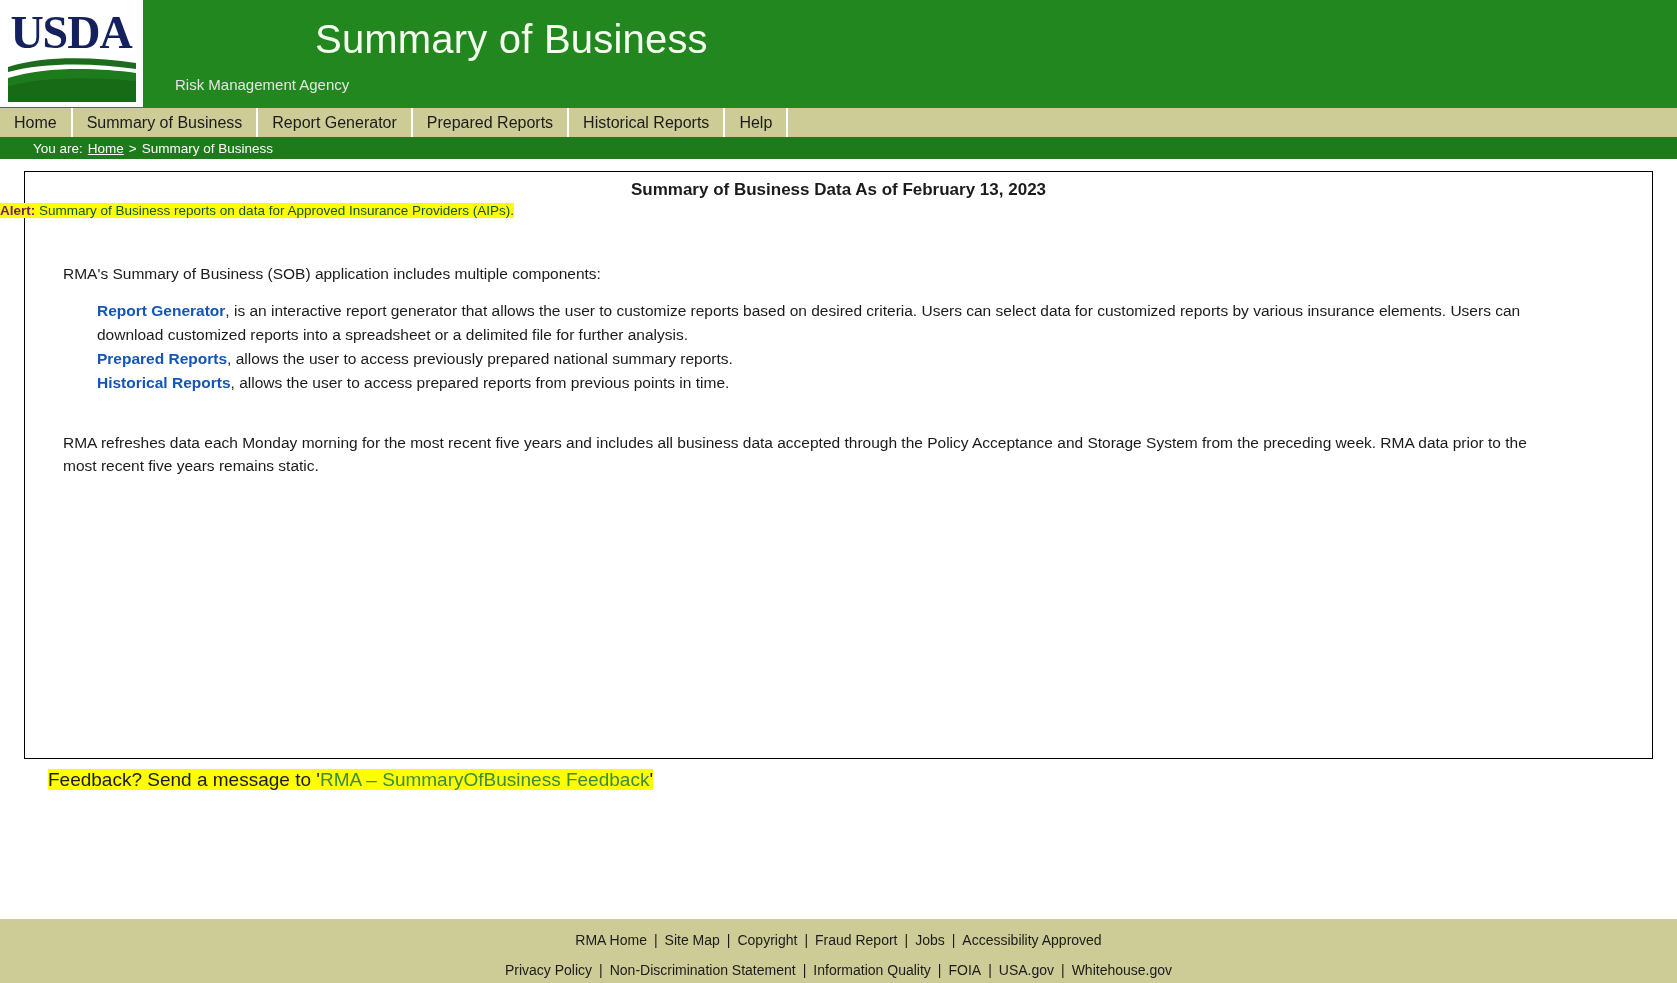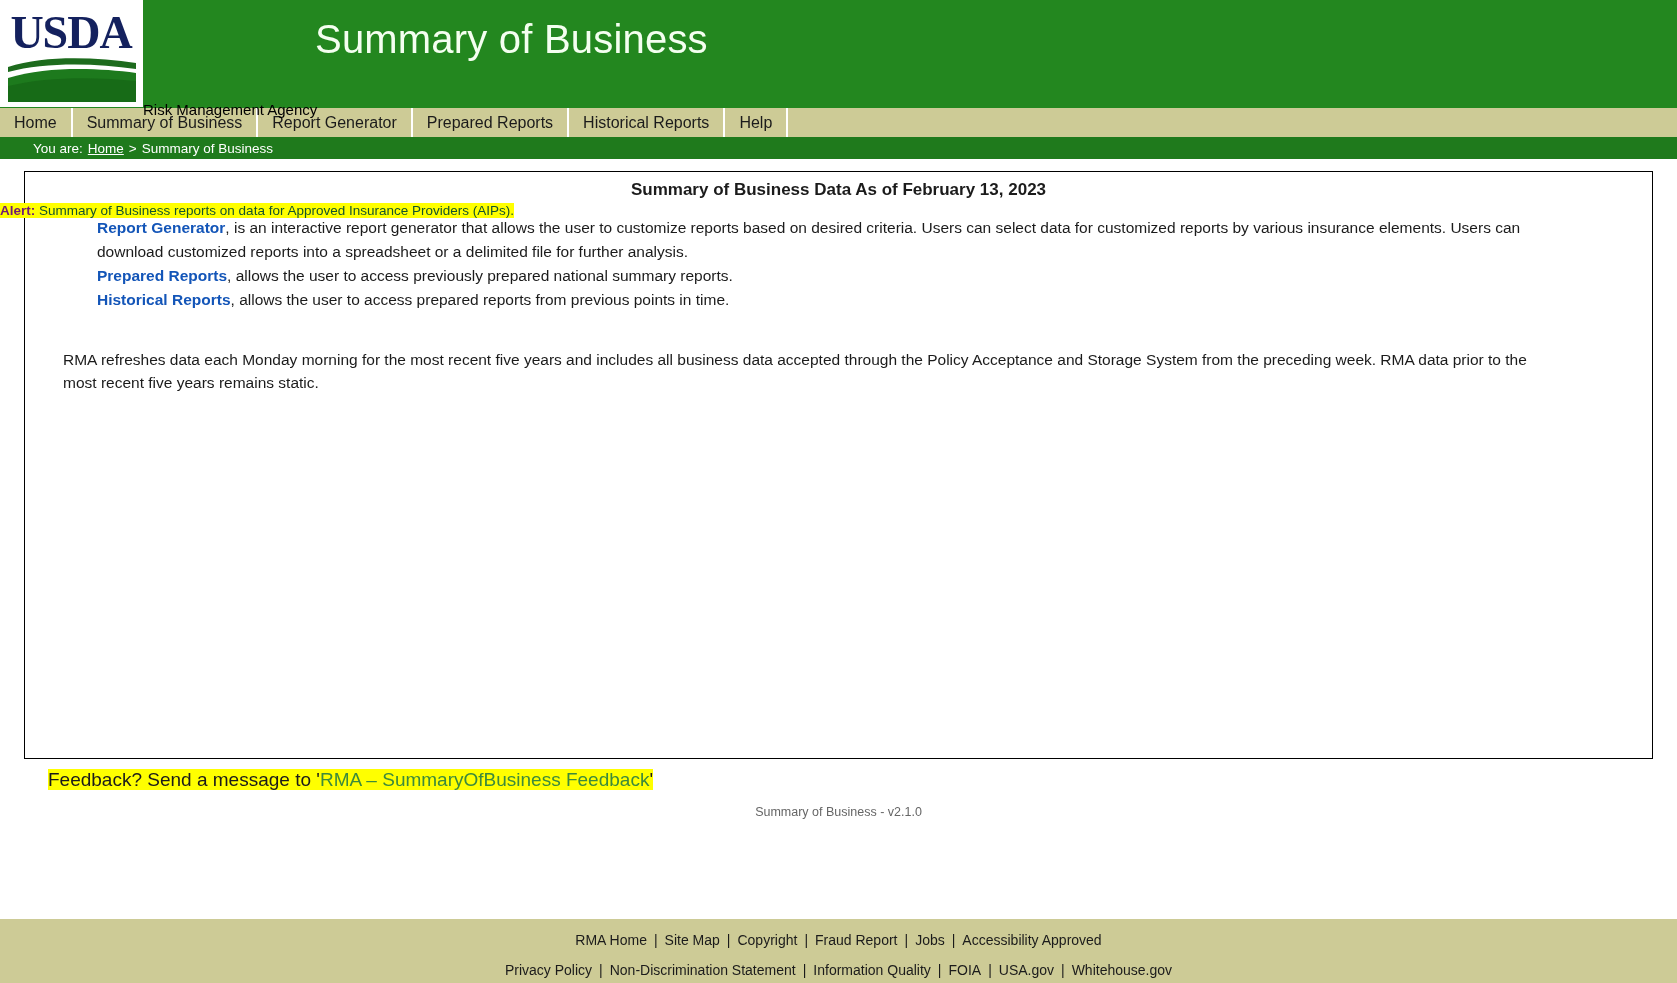--- a/index.html
+++ b/index.html
@@ -47,24 +47,25 @@
     top: 17px;
     color: #f4fff0;
     font-size: 40px;
     font-weight: normal;
     letter-spacing: 0.2px;
     white-space: nowrap;
   }
   .agency-line {
     position: absolute;
     left: 0px;
-    top: 101px;
-    color: #000000;
+    top: 76px;
+    color: #e5e5e5;
     font-size: 15px;
     white-space: nowrap;
+    padding-left: 32px;
   }
 
   
   .navbar {
     height: 29px;
     background: #cdcb96;
     display: flex;
     align-items: stretch;
     border-bottom: 0px;
   }
@@ -256,20 +257,21 @@
 
       <div class="data-title">Summary of Business Data As of February 13, 2023</div>
 
       <div class="alert-line">
         <span class="hl">
           <span class="alert-word">Alert:</span>
           <span class="alert-text">Summary of Business reports on data for Approved Insurance Providers (AIPs).</span>
         </span>
       </div>
 
+      <div class="intro">RMA's Summary of Business (SOB) application includes multiple components:</div>
 
       <div class="components">
         <div class="comp-row">
           <span class="comp-link">Report Generator</span><span>, is an interactive report generator that allows the user to customize reports based on desired criteria. Users can select data for customized reports by various insurance elements. Users can download customized reports into a spreadsheet or a delimited file for further analysis.</span>
         </div>
         <div class="comp-row">
           <span class="comp-link">Prepared Reports</span><span>, allows the user to access previously prepared national summary reports.</span>
         </div>
         <div class="comp-row">
           <span class="comp-link">Historical Reports</span><span>, allows the user to access prepared reports from previous points in time.</span>
@@ -279,21 +281,20 @@
       <div class="refresh">RMA refreshes data each Monday morning for the most recent five years and includes all business data accepted through the Policy Acceptance and Storage System from the preceding week. RMA data prior to the most recent five years remains static.</div>
     </div>
 
     
     <div class="feedback">
       <span class="hl">
         <span>Feedback? Send a message to '</span><span class="fb-link">RMA – SummaryOfBusiness Feedback</span><span>'</span>
       </span>
     </div>
 
-    <div class="version">Summary of Business - v2.1.0</div>
   </div>
 
   <div class="footer">
     <div class="footer-row">
       <a>RMA Home</a>
       <span class="fsep">|</span>
       <a>Site Map</a>
       <span class="fsep">|</span>
       <a>Copyright</a>
       <span class="fsep">|</span>

